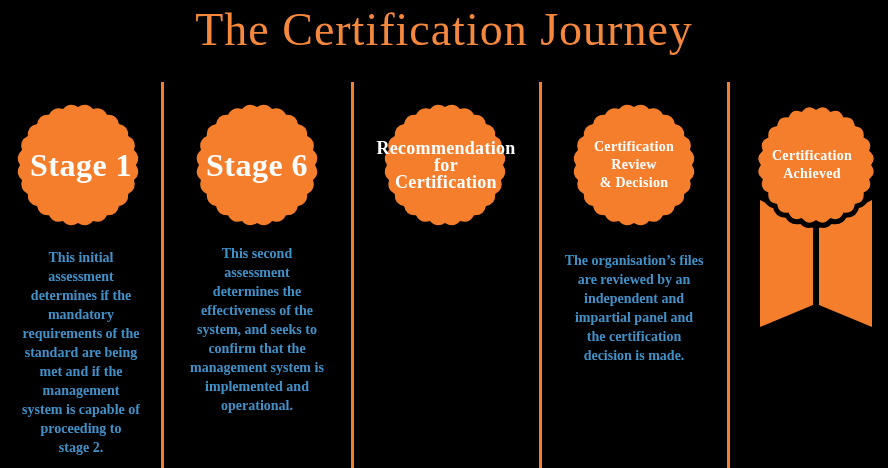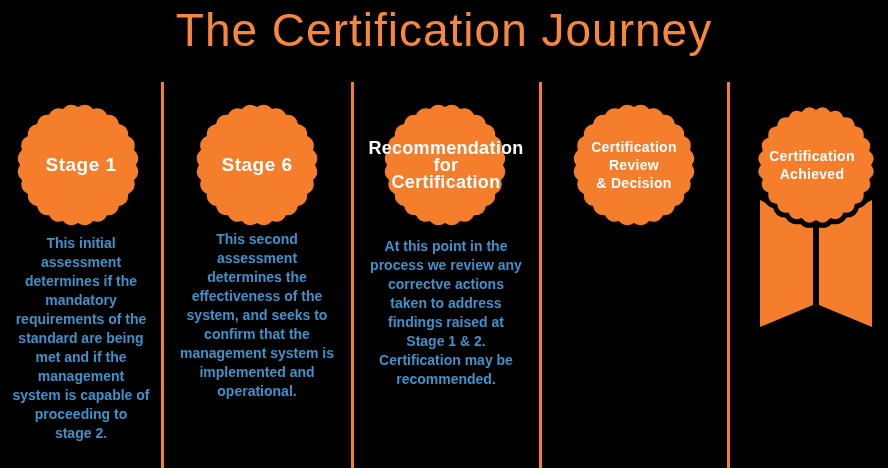--- a/index.html
+++ b/index.html
@@ -1,41 +1,41 @@
 <!DOCTYPE html>
 <html style="--bg: #000000; --orange: #f47e2c; --title-orange: #f6883e; --blue: #4191c9;"><head>
 <meta charset="utf-8">
 <style>
   html,body{margin:0;padding:0;background:#000;}
   #canvas{
     position:relative;width:888px;height:468px;background:var(--bg,#000);
-    overflow:hidden;font-family:Liberation Sans, sans-serif;
+    overflow:hidden;font-family:Liberation Serif, serif;
   }
   .title{
     position:absolute;top:2px;left:0;width:888px;text-align:center;
     font-size:46px;line-height:56px;font-weight:400;letter-spacing:1px;
     color:var(--title-orange,#f6883e);white-space:nowrap;
   }
   .divider{
     position:absolute;top:82px;width:3px;height:386px;
     background:var(--orange,#f47e2c);
   }
   .col{position:absolute;top:0;height:468px;}
   .badge-wrap{position:absolute;top:78px;left:0;right:0;height:174px;}
   .badge-svg{position:absolute;top:0;left:50%;transform:translateX(-50%);overflow:visible;}
   .badge-label{
     position:absolute;top:0;left:0;right:0;height:174px;
     display:flex;align-items:center;justify-content:center;text-align:center;
-    color:#fff;font-weight:bold;font-size:19px;letter-spacing:.5px;
+    color:#fff;font-weight:bold;font-size:32px;letter-spacing:.5px;
     white-space:pre-line;line-height:1.25;
   }
   .badge-label.small{font-size:18px;line-height:17px;letter-spacing:.3px;}
   .badge-label.medium{font-size:14px;line-height:18px;letter-spacing:.3px;}
   .desc{
-    position:absolute;left:0;right:0;margin:0;padding:0 2px;
+    position:absolute;left:0;right:0;margin:14px;padding:0 2px;
     text-align:center;color:var(--blue,#4191c9);
     font-size:14px;line-height:19px;font-weight:bold;white-space:pre-line;
   }
 </style>
 </head>
 <body>
 
 <div id="canvas">
 
   <div class="title">The Certification Journey</div>
@@ -85,39 +85,37 @@
 
   <div class="col" style="left:352px;width:188px">
     <div class="badge-wrap">
       <svg class="badge-svg" width="188" height="270" viewBox="0 0 188 270">
         <path class="rosette" d="M151 87 Q156.5 95.4 149.0 102.0 Q152.1 111.5 143.2 116.0 Q143.8 126.0 134.0 128.0 Q132.0 137.8 122.0 137.2 Q117.5 146.1 108.0 143.0 Q101.4 150.5 93.0 145.0 Q84.6 150.5 78.0 143.0 Q68.5 146.1 64.0 137.2 Q54.0 137.8 52.0 128.0 Q42.2 126.0 42.8 116.0 Q33.9 111.5 37.0 102.0 Q29.5 95.4 35.0 87.0 Q29.5 78.6 37.0 72.0 Q33.9 62.5 42.8 58.0 Q42.2 48.0 52.0 46.0 Q54.0 36.2 64.0 36.8 Q68.5 27.9 78.0 31.0 Q84.6 23.5 93.0 29.0 Q101.4 23.5 108.0 31.0 Q117.5 27.9 122.0 36.8 Q132.0 36.2 134.0 46.0 Q143.8 48.0 143.2 58.0 Q152.1 62.5 149.0 72.0 Q156.5 78.6 151.0 87.0 Z" fill="#f47e2c"></path>
       </svg>
       <div class="badge-label small">Recommendation
 for
 Certification</div>
     </div>
-    <p class="desc" style="top:237px">At this point in the
-process we review any
-correctve actions
-taken to address
-findings raised at
-Stage 1 &amp; 2.
-Certification may be
-recommended.</p>
   </div>
 
   <div class="col" style="left:540px;width:188px">
     <div class="badge-wrap">
       <svg class="badge-svg" width="188" height="270" viewBox="0 0 188 270">
         <path class="rosette" d="M152 87 Q157.5 95.4 150.0 102.0 Q153.1 111.5 144.2 116.0 Q144.8 126.0 135.0 128.0 Q133.0 137.8 123.0 137.2 Q118.5 146.1 109.0 143.0 Q102.4 150.5 94.0 145.0 Q85.6 150.5 79.0 143.0 Q69.5 146.1 65.0 137.2 Q55.0 137.8 53.0 128.0 Q43.2 126.0 43.8 116.0 Q34.9 111.5 38.0 102.0 Q30.5 95.4 36.0 87.0 Q30.5 78.6 38.0 72.0 Q34.9 62.5 43.8 58.0 Q43.2 48.0 53.0 46.0 Q55.0 36.2 65.0 36.8 Q69.5 27.9 79.0 31.0 Q85.6 23.5 94.0 29.0 Q102.4 23.5 109.0 31.0 Q118.5 27.9 123.0 36.8 Q133.0 36.2 135.0 46.0 Q144.8 48.0 144.2 58.0 Q153.1 62.5 150.0 72.0 Q157.5 78.6 152.0 87.0 Z" fill="#f47e2c"></path>
       </svg>
       <div class="badge-label medium">Certification
 Review
 &amp; Decision</div>
     </div>
+    <p class="desc" style="top:237px">The organisation’s files
+are reviewed by an
+independent and
+impartial panel and
+the certification
+decision is made.</p>
   </div>
 
   <div class="col" style="left:728px;width:160px">
     <div class="badge-wrap">
       <svg class="badge-svg" width="160" height="270" viewBox="0 0 160 270">
         <polygon points="32,122 85,150 85,227 32,249" style="fill:var(--orange,#f47e2c)"></polygon>
         <polygon points="144,122 91,150 91,227 144,249" style="fill:var(--orange,#f47e2c)"></polygon>
         <path class="rosette outlined" d="M146 87 Q151.5 95.4 144.0 102.0 Q147.1 111.5 138.2 116.0 Q138.8 126.0 129.0 128.0 Q127.0 137.8 117.0 137.2 Q112.5 146.1 103.0 143.0 Q96.4 150.5 88.0 145.0 Q79.6 150.5 73.0 143.0 Q63.5 146.1 59.0 137.2 Q49.0 137.8 47.0 128.0 Q37.2 126.0 37.8 116.0 Q28.9 111.5 32.0 102.0 Q24.5 95.4 30.0 87.0 Q24.5 78.6 32.0 72.0 Q28.9 62.5 37.8 58.0 Q37.2 48.0 47.0 46.0 Q49.0 36.2 59.0 36.8 Q63.5 27.9 73.0 31.0 Q79.6 23.5 88.0 29.0 Q96.4 23.5 103.0 31.0 Q112.5 27.9 117.0 36.8 Q127.0 36.2 129.0 46.0 Q138.8 48.0 138.2 58.0 Q147.1 62.5 144.0 72.0 Q151.5 78.6 146.0 87.0 Z" fill="#f47e2c" stroke="#000000" stroke-width="5"></path>
       </svg>
       <div class="badge-label medium" style="left:8px">Certification

